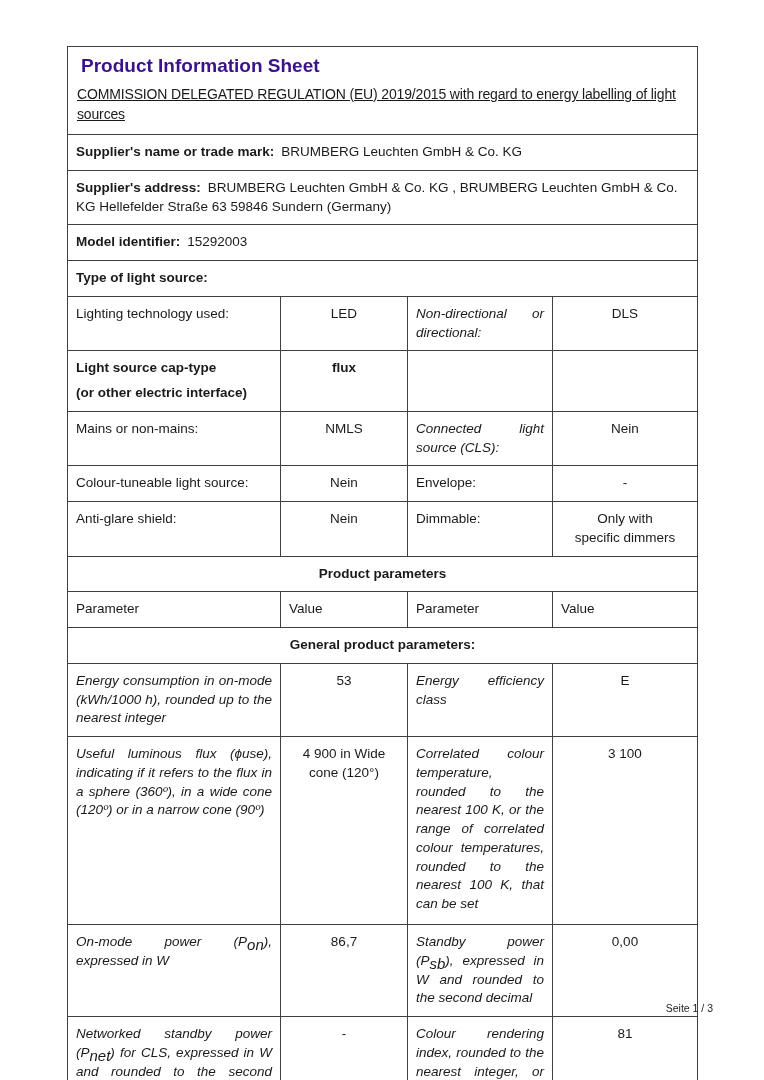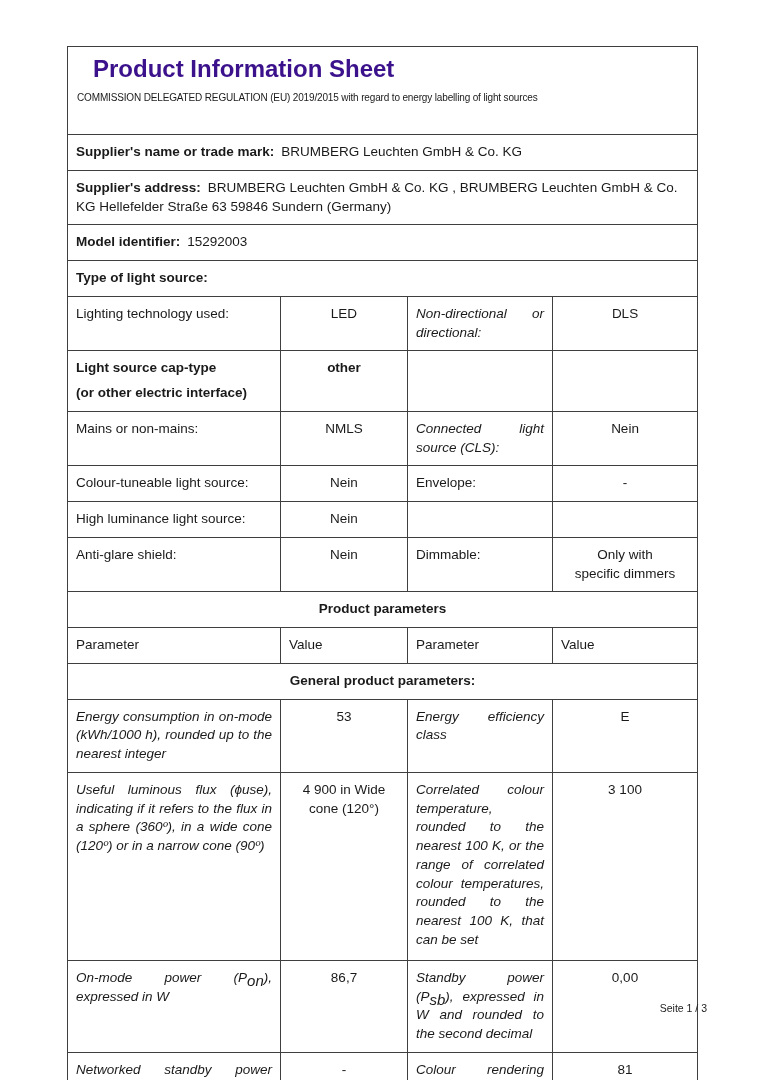--- a/index.html
+++ b/index.html
@@ -24,36 +24,37 @@
     font-size:13.5px;
     line-height:1.39;
     word-wrap:break-word;
   }
   td.center{text-align:center;padding:3px 4px;}
   td.just{text-align:justify;font-style:italic;}
   td.section-head{text-align:center;font-weight:bold;padding:1px 4px;}
   .header-cell{padding:6px 10px 4px 9px !important;}
   .title{
     color:#3b128c;
-    font-size:24px;
+    font-size:19px;
     font-weight:bold;
     line-height:1.2;
-    margin:2px 0 7px 16px;
+    margin:2px 0 7px 4px;
   }
   .reg{
-    font-size:10px;
+    font-size:14px;
     letter-spacing:-0.15px;
     line-height:1.42;
+    text-decoration:underline;
   }
   .kv-label{font-weight:bold;}
   .kv-value{margin-left:7px;}
   .line2-gap{margin-top:6px;}
   sub{font-size:15px;line-height:1;}
   .footer{
-    position:absolute;left:77px;top:1002px;
+    position:absolute;left:83px;top:1002px;
     width:630px;
     text-align:right;
     font-size:10.5px;
     color:#222222;
   }
   
   .rh-header{height:88px;} .rh-name{height:29px;} .rh-addr{height:41px;}
   .rh-model{height:33px;} .rh-type{height:30px;} .rh-tech{height:40px;}
   .rh-cap{height:45px;font-weight:bold;} .rh-mains{height:41px;} .rh-ct{height:22px;}
   .rh-hl{height:22px;} .rh-ag{height:40px;} .rh-pp{height:20px;}
@@ -110,45 +111,39 @@
       <td class="center">LED</td>
       <td class="just">Non-directional or directional:</td>
       <td class="center">DLS</td>
     </tr>
 
     <tr class="rh-cap">
       <td>
         <div>Light source cap-type</div>
         <div class="line2-gap">(or other electric interface)</div>
       </td>
-      <td class="center">other</td>
+      <td class="center">flux</td>
       <td></td>
       <td></td>
     </tr>
 
     <tr class="rh-mains">
       <td>Mains or non-mains:</td>
       <td class="center">NMLS</td>
       <td class="just">Connected light source (CLS):</td>
       <td class="center">Nein</td>
     </tr>
 
     <tr class="rh-ct">
       <td>Colour-tuneable light source:</td>
       <td class="center">Nein</td>
       <td>Envelope:</td>
       <td class="center">-</td>
     </tr>
 
-    <tr class="rh-hl">
-      <td>High luminance light source:</td>
-      <td class="center">Nein</td>
-      <td></td>
-      <td></td>
-    </tr>
 
     <tr class="rh-ag">
       <td>Anti-glare shield:</td>
       <td class="center">Nein</td>
       <td>Dimmable:</td>
       <td class="center">
         <div>Only with</div>
         <div>specific dimmers</div>
       </td>
     </tr>

